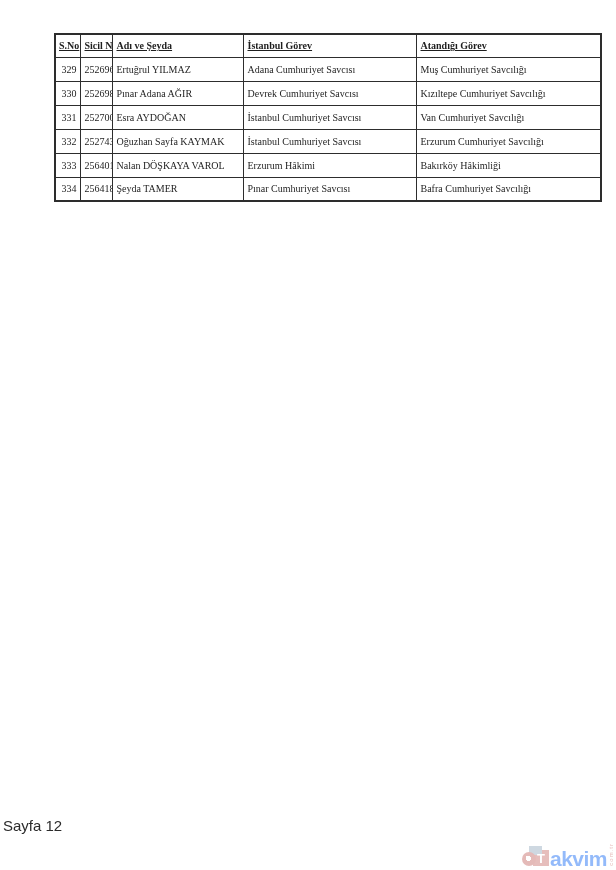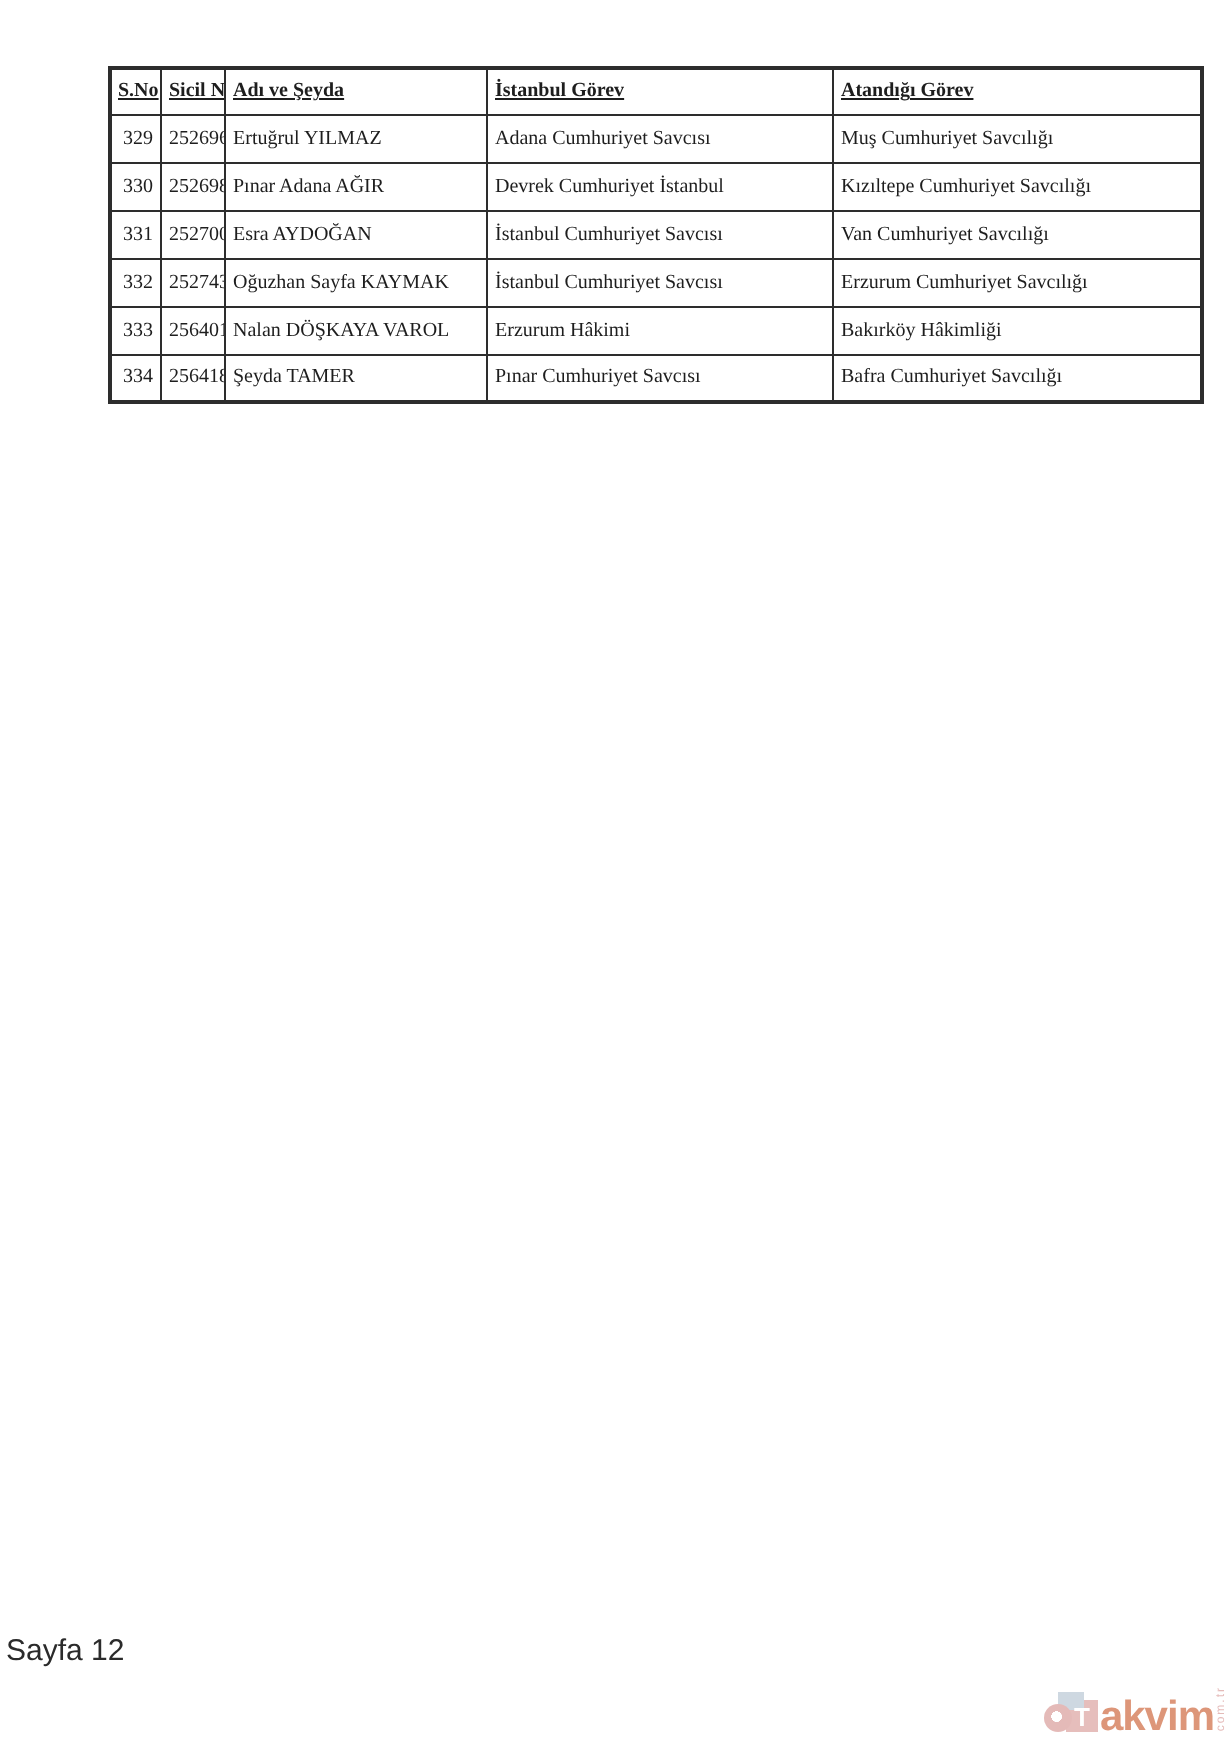--- a/index.html
+++ b/index.html
@@ -85,21 +85,21 @@
     font-size:13px;
     color:#ffffff;
     line-height:1;
   }
   .wm-rest{
     font-family:"Liberation Sans", sans-serif;
     font-weight:bold;
     font-size:21px;
     line-height:15px;
     letter-spacing:-0.5px;
-    color:#c2410c;
+    color:#3b82f6;
     margin-left:1px;
     margin-bottom:1px;
   }
   .wm-domain{
     writing-mode:vertical-rl;
     transform:rotate(180deg);
     font-family:"Liberation Sans", sans-serif;
     font-size:6px;
     letter-spacing:1px;
     color:#cf827f;
@@ -134,21 +134,21 @@
         <td class="col-sno">329</td>
         <td>252696</td>
         <td>Ertuğrul YILMAZ</td>
         <td>Adana Cumhuriyet Savcısı</td>
         <td>Muş Cumhuriyet Savcılığı</td>
       </tr>
       <tr>
         <td class="col-sno">330</td>
         <td>252698</td>
         <td>Pınar Adana AĞIR</td>
-        <td>Devrek Cumhuriyet İstanbul</td>
+        <td>Devrek Cumhuriyet Savcısı</td>
         <td>Kızıltepe Cumhuriyet Savcılığı</td>
       </tr>
       <tr>
         <td class="col-sno">331</td>
         <td>252700</td>
         <td>Esra AYDOĞAN</td>
         <td>İstanbul Cumhuriyet Savcısı</td>
         <td>Van Cumhuriyet Savcılığı</td>
       </tr>
       <tr>

